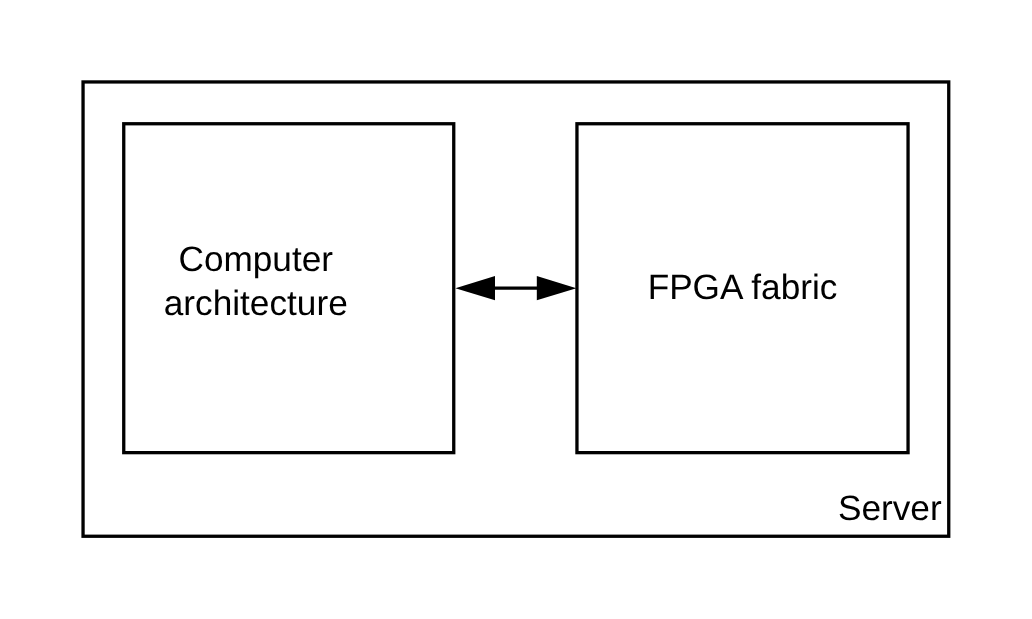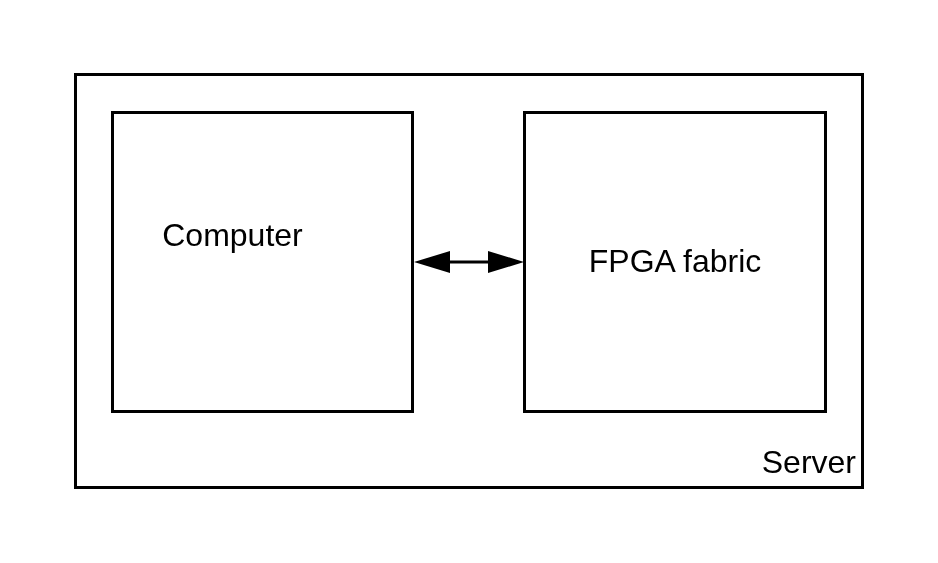--- a/index.html
+++ b/index.html
@@ -16,20 +16,21 @@
 </style>
 </head>
 <body>
 
 <div class="box outer"></div>
 <div class="box inner-left"></div>
 <div class="box inner-right"></div>
 
 <div class="label lbl-left">
   <div>Computer</div>
+  <div>architecture</div>
 </div>
 <div class="label lbl-right">FPGA fabric</div>
 <div class="label lbl-server">Server</div>
 
 <svg class="arrow" width="120" height="34" viewBox="0 0 120 34">
   <line x1="30" y1="17" x2="90" y2="17" stroke="#000" stroke-width="3"></line>
   <polygon points="4,17 40,6 40,28" fill="#000"></polygon>
   <polygon points="114,17 78,6 78,28" fill="#000"></polygon>
 </svg>
 

